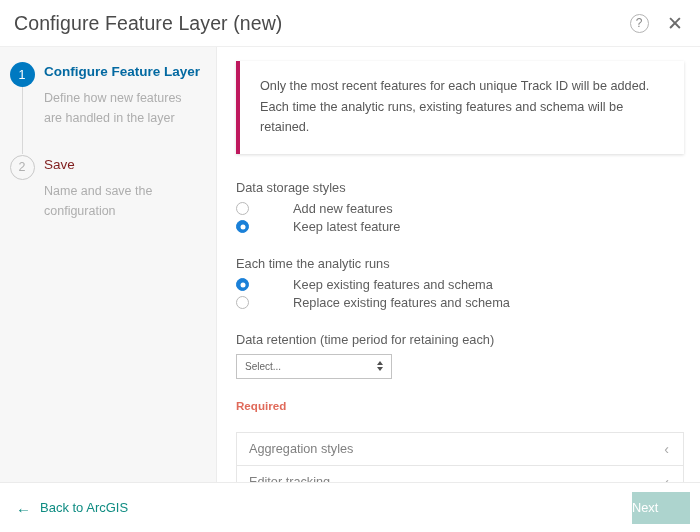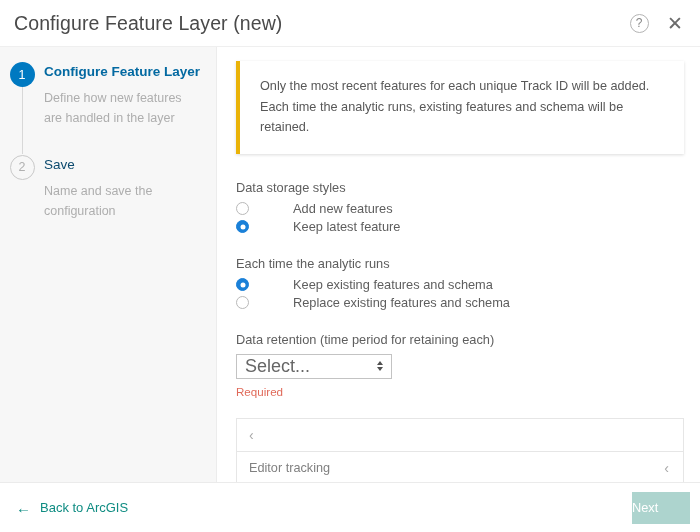--- a/index.html
+++ b/index.html
@@ -121,21 +121,21 @@
     color: #b0b0b0;
   }
   .step-body { padding-top: 3px; }
   .step-title {
     font-size: 13.5px;
     color: #0369a1;
     font-weight: 700;
     line-height: 1.2;
   }
   .step-title.muted {
-    color: #0c4a6e;
+    color: #7f1d1d;
     font-weight: 400;
   }
   .step-desc {
     margin-top: 9px;
     font-size: 12.5px;
     color: #aeaeae;
     line-height: 1.55;
     max-width: 150px;
   }
   .connector {
@@ -151,21 +151,21 @@
   .main {
     flex: 1 1 auto;
     background: #ffffff;
     padding: 14px 16px 0 19px;
     box-sizing: border-box;
     overflow: hidden;
   }
 
   .banner {
     background: #ffffff;
-    border-left: 4px solid #eab308;
+    border-left: 4px solid #be185d;
     box-shadow: 0 1px 3px rgba(0,0,0,0.14);
     padding: 15px 18px 16px 20px;
     box-sizing: border-box;
     margin-bottom: 26px;
   }
   .banner-text {
     font-size: 12.7px;
     line-height: 1.62;
     color: #585858;
   }
@@ -220,21 +220,21 @@
     height: 25px;
     border: 1px solid #c3c3c3;
     background: #ffffff;
     box-sizing: border-box;
     display: flex;
     align-items: center;
     padding: 0 6px 0 8px;
     cursor: pointer;
   }
   .select-value {
-    font-size: 18px;
+    font-size: 10px;
     color: #666666;
     flex: 1 1 auto;
   }
   .stepper {
     display: flex;
     flex-direction: column;
     align-items: center;
     justify-content: center;
     gap: 2px;
     margin-right: 2px;
@@ -247,21 +247,22 @@
   }
   .tri-down {
     width: 0; height: 0;
     border-left: 3.5px solid transparent;
     border-right: 3.5px solid transparent;
     border-top: 4px solid #4f4f4f;
   }
   .required-msg {
     font-size: 11.6px;
     color: #e06a5a;
-    margin-top: 6px;
+    margin-top: 20px;
+    font-weight: bold;
   }
 
   .accordion { margin-top: 20px; }
   .acc-row {
     height: 34px;
     border: 1px solid #e6e6e6;
     background: #ffffff;
     display: flex;
     align-items: center;
     padding: 0 14px 0 12px;
@@ -397,20 +398,21 @@
           <span class="stepper">
             <span class="tri-up"></span>
             <span class="tri-down"></span>
           </span>
         </div>
         <div class="required-msg">Required</div>
       </div>
 
       <div class="accordion">
         <div class="acc-row">
+          <span class="acc-label">Aggregation styles</span>
           <span class="acc-chevron">‹</span>
         </div>
         <div class="acc-row">
           <span class="acc-label">Editor tracking</span>
           <span class="acc-chevron">‹</span>
         </div>
       </div>
 
     </div>
   </div>

